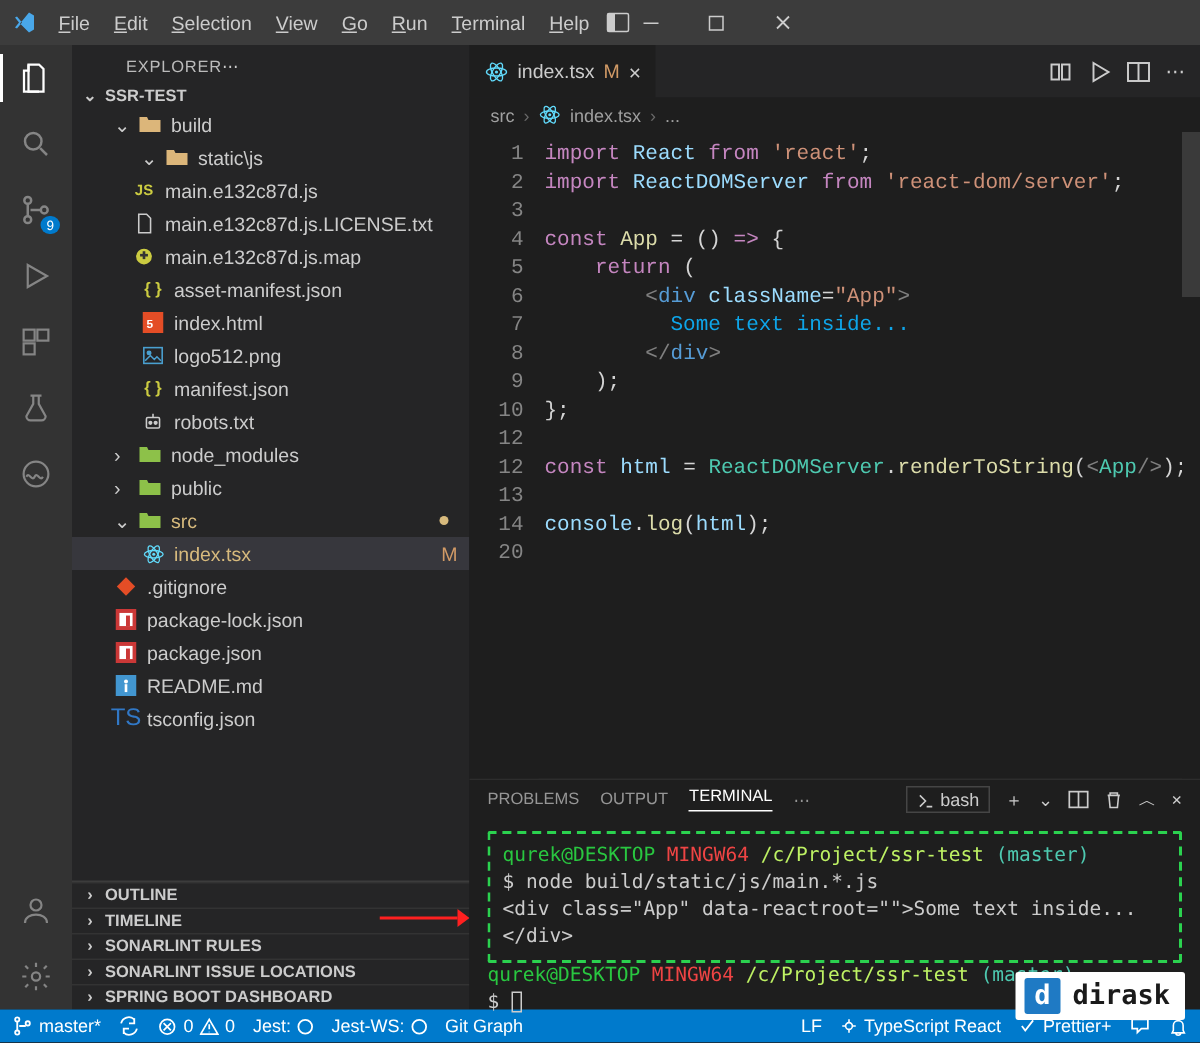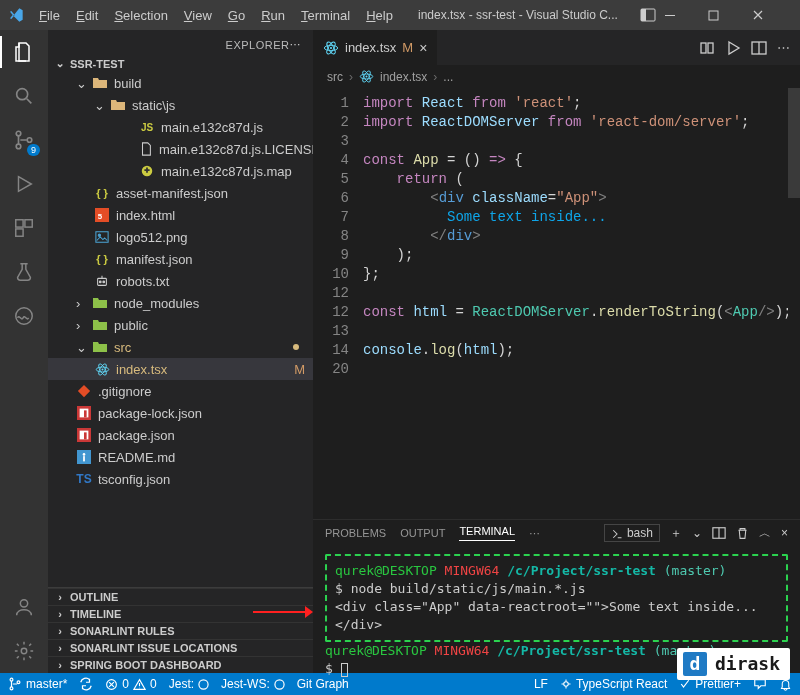--- a/index.html
+++ b/index.html
@@ -17,30 +17,30 @@
   
   .main { display: flex; flex: 1; min-height: 0; }
   .activitybar { width: 48px; background: #333333; display: flex; flex-direction: column; align-items: center; padding-top: 8px; gap: 16px; }
   .activitybar .aicon { width: 28px; height: 28px; display:flex; align-items:center; justify-content:center; color:#858585; position: relative; }
   .activitybar .aicon.active { color: #ffffff; }
   .activitybar .aicon.active::before { content:""; position:absolute; left:-10px; top:-2px; bottom:-2px; width:2px; background:#ffffff; }
   .activitybar .badge { position:absolute; bottom:-2px; right:-2px; background:#007acc; color:#fff; border-radius:8px; font-size:9px; padding:0 4px; line-height:12px; }
   .activitybar .spacer { flex:1; }
   
   .sidebar { width: 265px; background: #252526; display:flex; flex-direction:column; min-width:0; }
-  .sidebar-header { display:flex; align-items:center; justify-content:flex-end; padding: 8px 12px 4px 20px; font-size:11px; color:#bbbbbb; letter-spacing: .5px; }
+  .sidebar-header { display:flex; align-items:center; justify-content:flex-start; padding: 8px 12px 4px 36px; font-size:11px; color:#bbbbbb; letter-spacing: .5px; }
   .sidebar-header .dots { color:#cccccc; }
   .section-header { display:flex; align-items:center; gap:4px; padding: 2px 6px; font-size:11px; font-weight:700; color:#cccccc; cursor:default; }
   .section-header .chev { width:12px; text-align:center; }
   .tree { flex:1; overflow:auto; font-size:13px; }
   .tree-row { display:flex; align-items:center; gap:6px; height:22px; padding-right:8px; white-space:nowrap; overflow:hidden; }
   .tree-row .icon { width:16px; height:16px; display:inline-flex; align-items:center; justify-content:center; }
   .tree-row.selected { background:#37373d; }
   .tree-row .mod { margin-left:auto; color:#d19a66; padding-left:6px; } .depth-1{padding-left:28px;} .depth-2{padding-left:46px;}
-  .depth-3{padding-left:91px;}
+  .depth-3{padding-left:40px;}
   .folder-mod { color:#d7ba7d; }
   .dot-mod { width:6px; height:6px; border-radius:50%; background:#d7ba7d; margin-left:auto; margin-right:6px; }
   .sidebar .collapsed-sections { border-top:1px solid #3c3c3c; }
   .sidebar .collapsed-sections .section-header { border-top:1px solid #333; }
   
   .editorgroup { flex:1; display:flex; flex-direction:column; min-width:0; background:#1e1e1e; }
   .tabs { display:flex; align-items:center; background:#252526; height:35px; }
   .tab { display:flex; align-items:center; gap:6px; padding: 0 10px; height:100%; background:#1e1e1e; border-right:1px solid #252526; font-size:13px; }
   .tab .ficon { width:16px; height:16px; }
   .tab .mark { color:#d19a66; }
@@ -60,21 +60,21 @@
   .minimap .scroller { position:absolute; right:0; top:0; width:12px; height:110px; background:#3a3a3a; }
   
   .panel { height:154px; border-top:1px solid #2d2d2d; background:#1e1e1e; display:flex; flex-direction:column; }
   .panel-tabs { display:flex; align-items:center; gap:14px; padding:4px 12px; font-size:11px; color:#969696; }
   .panel-tabs .ptab.active { color:#ffffff; border-bottom:1px solid #fff; padding-bottom:3px; }
   .panel-tabs .spacer { flex:1; }
   .panel-tabs .pactions { display:flex; align-items:center; gap:10px; color:#cccccc; font-size:12px; }
   .panel-tabs .pactions .profile { border:1px solid #454545; padding:1px 6px; display:flex; align-items:flex-end; gap:4px; }
   .terminal { flex:1; padding:8px 12px; font-family: Consolas, monospace; font-size:13px; line-height:18px; color:#cccccc; position:relative; }
   .term-box { border:2px dashed #2bd24f; padding:6px 8px; border-radius:2px; }
-  .term-green{color:#29c740;} .term-purple{color:#ef4444;} .term-yellow{color:#14b8a6;font-weight:bold;} .term-cyan{color:#4ec9b0;}
+  .term-green{color:#29c740;} .term-purple{color:#ef4444;} .term-yellow{color:#bef264;} .term-cyan{color:#4ec9b0;}
   .term-cursor { display:inline-block; width:7px; height:14px; border:1px solid #cccccc; vertical-align:middle; }
   .arrow { position:absolute; left:-60px; top:56px; }
   .dirask { position:absolute; right:10px; bottom:6px; background:#ffffff; color:#1a1a1a; padding:4px 10px 4px 6px; border-radius:2px; display:flex; align-items:center; gap:8px; font-weight:600; font-size:18px; }
   .dirask .dlogo { width:24px; height:24px; background:#1f7ac4; color:#fff; display:flex; align-items:center; justify-content:center; font-weight:700; border-radius:2px; }
   
   .statusbar { height:22px; background:#007acc; color:#ffffff; display:flex; align-items:center; font-size:12px; padding:0 8px; gap:12px; }
   .statusbar .sbitem { display:flex; align-items:center; gap:4px; }
   .statusbar .spacer { flex:1; }
   svg { display:block; }
 </style>
@@ -92,21 +92,20 @@
     <div class="menu" id="menubar">
         <span><u>F</u>ile</span>
         <span><u>E</u>dit</span>
         <span><u>S</u>election</span>
         <span><u>V</u>iew</span>
         <span><u>G</u>o</span>
         <span><u>R</u>un</span>
         <span><u>T</u>erminal</span>
         <span><u>H</u>elp</span>
       </div>
-    <div class="title">index.tsx - ssr-test - Visual Studio C...</div>
     <div class="wincontrols">
       <span class="layoutctrl">
         <svg width="16" height="16" viewBox="0 0 16 16">
             <rect x="1" y="2" width="14" height="12" rx="1" fill="none" stroke="#ccc"></rect>
             <rect x="1" y="2" width="5" height="12" fill="#ccc"></rect>
           </svg>
       </span>
       <span class="winbtn">
         <svg width="12" height="12" viewBox="0 0 12 12">
             <rect x="1" y="6" width="10" height="1" fill="#ccc"></rect>
@@ -359,21 +358,21 @@
               <svg width="14" height="14" viewBox="0 0 16 16">
                 <rect width="16" height="16" fill="#4296d0"></rect>
                 <circle cx="8" cy="5" r="1.5" fill="#fff"></circle>
                 <rect x="7" y="7" width="2" height="6" fill="#fff"></rect>
               </svg>
             </span>
             <span>README.md</span>
           </div>
           <div class="tree-row depth-1">
             <span class="icon">
-              <span style="color:#3178c6;font-weight:700;font-size:12px;">TS</span>
+              <span style="color:#3178c6;font-weight:400;font-size:16px;">TS</span>
             </span>
             <span>tsconfig.json</span>
           </div>
         </div>
       <div class="collapsed-sections" id="collapsed">
           <div class="section-header">
             <span class="chev">›</span>
             <span>OUTLINE</span>
           </div>
           <div class="section-header">

